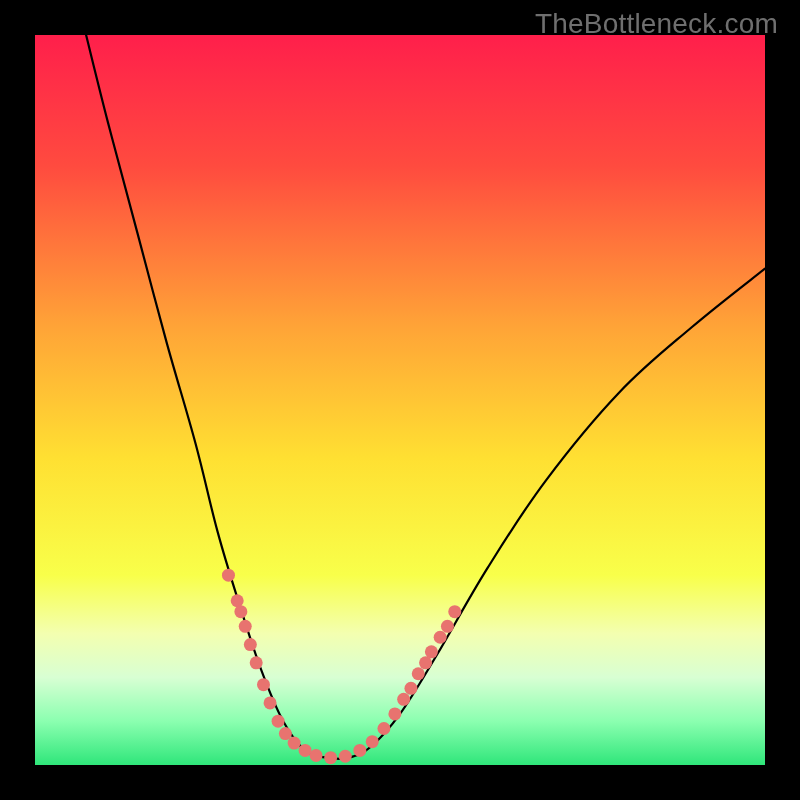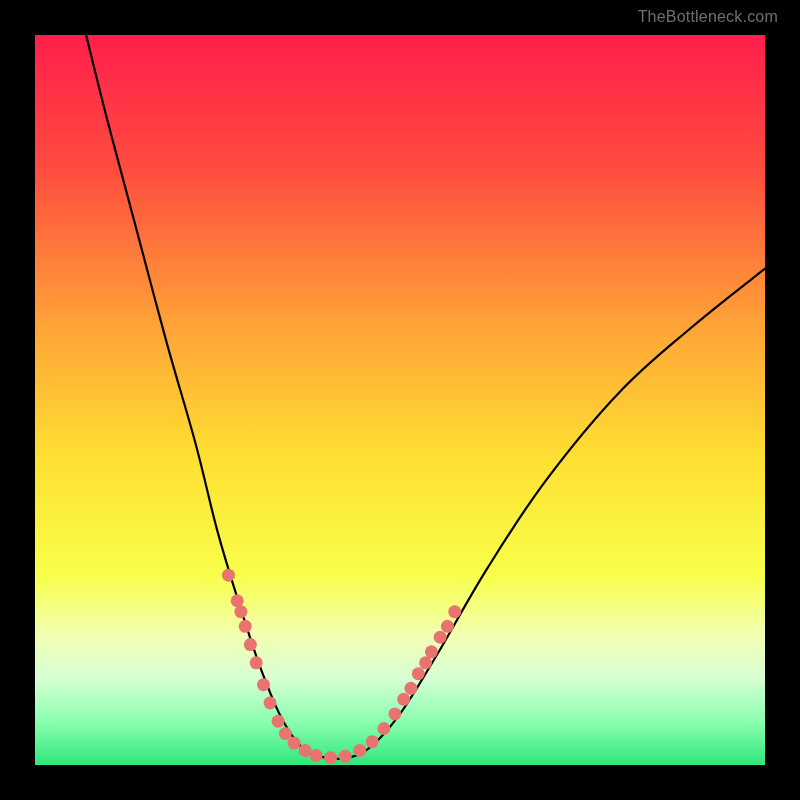--- a/index.html
+++ b/index.html
@@ -29,21 +29,21 @@
   }
   .gradient {
     position: absolute;
     inset: 0;
   }
   .watermark {
     position: absolute;
     top: 8px;
     right: 22px;
     color: #6f6f6f;
-    font-size: 16px;
+    font-size: 28px;
     font-weight: 500;
     letter-spacing: 0.2px;
   }
   svg.curve {
     position: absolute;
     inset: 0;
   }
 </style>
 </head>
 <body>

